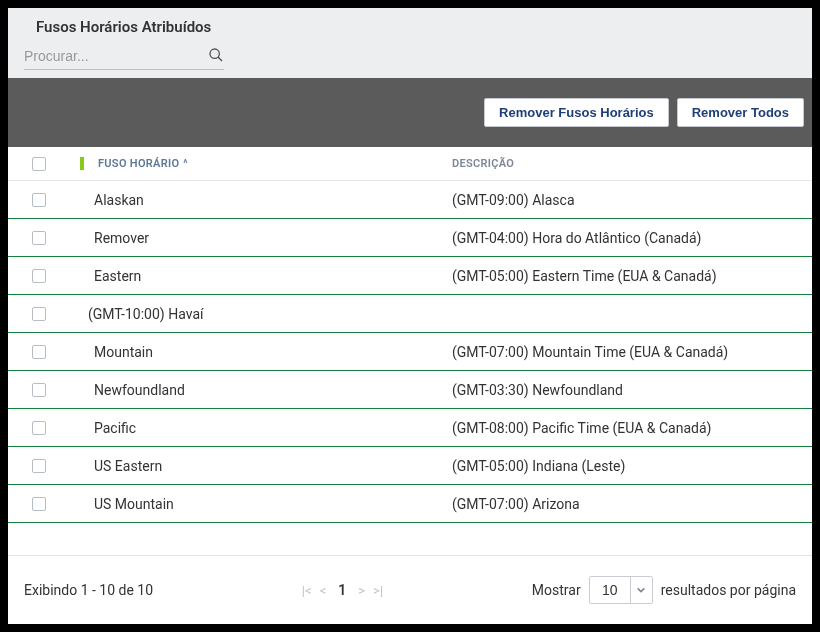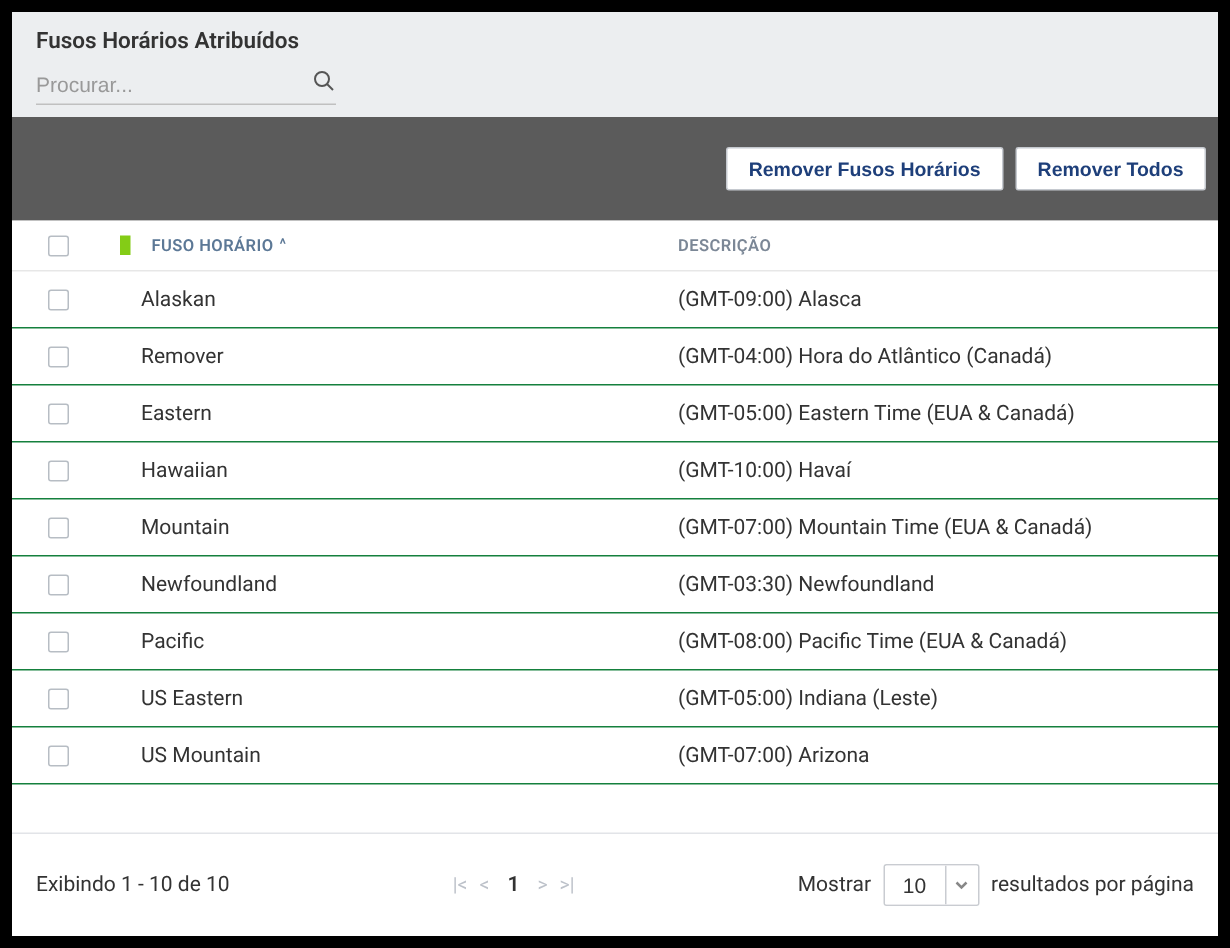--- a/index.html
+++ b/index.html
@@ -20,20 +20,21 @@
     }
     .header {
       background: #eceef0;
       padding: 10px 16px 8px 16px;
     }
     .header-title {
       font-weight: 600;
       font-size: 15px;
       color: #333;
       margin-bottom: 10px;
+      margin-left: 12px;
     }
     .search-wrap {
       display: flex;
       align-items: center;
       border-bottom: 1px solid #c0c0c0;
       width: 200px;
       padding-bottom: 3px;
     }
     .search-input {
       border: none;
@@ -81,21 +82,21 @@
       font-weight: 600;
       color: #7b8796;
       text-transform: uppercase;
       letter-spacing: 0.3px;
       height: 34px;
       align-items: center;
     }
     .col-check { width: 72px; display: flex; align-items: center; padding-left: 24px; }
     .col-tz { width: 364px; padding-left: 14px; position: relative; }
     .col-desc { flex: 1; padding-left: 8px; }
-    .thead .col-tz { border-left: 7px solid #84cc16; }
+    .thead .col-tz { border-left: 4px solid #84cc16; }
     .thead .col-tz-inner { color: #5c7896; display: inline-flex; align-items: center; gap: 4px; cursor: pointer; }
     .sort-caret {
       font-size: 10px;
     }
     .row {
       display: flex;
       border-bottom: 1px solid #15803d;
       height: 38px;
       align-items: center;
       font-size: 14px;
@@ -215,21 +216,20 @@
           <div class="col-check">
             <div class="checkbox"></div>
           </div>
           <div class="col-tz">Eastern</div>
           <div class="col-desc">(GMT-05:00) Eastern Time (EUA &amp; Canadá)</div>
         </div>
         <div class="row">
           <div class="col-check">
             <div class="checkbox"></div>
           </div>
-          <div class="col-tz">Hawaiian</div>
           <div class="col-desc">(GMT-10:00) Havaí</div>
         </div>
         <div class="row">
           <div class="col-check">
             <div class="checkbox"></div>
           </div>
           <div class="col-tz">Mountain</div>
           <div class="col-desc">(GMT-07:00) Mountain Time (EUA &amp; Canadá)</div>
         </div>
         <div class="row">

